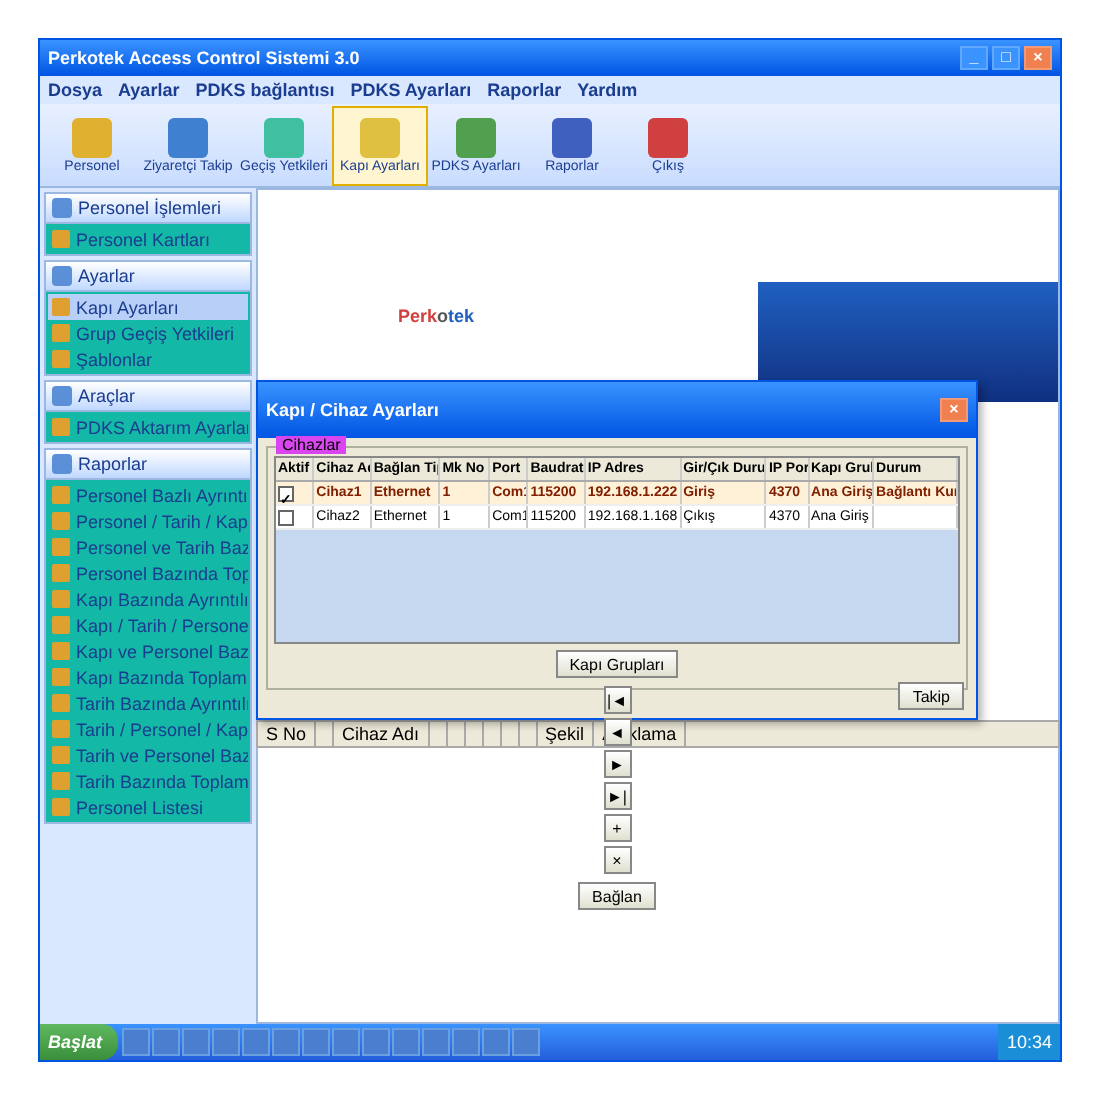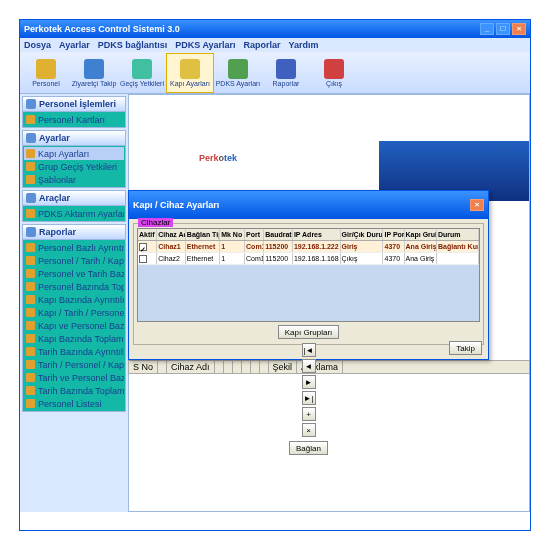--- a/index.html
+++ b/index.html
@@ -12,21 +12,21 @@
 .menubar { height: 14px; background: #d9e7ff; display: flex; align-items: center; padding: 0 4px; gap: 8px; color: #1a3d8f; }
 .menubar span { cursor: pointer; font-weight: bold; }
 .toolbar { height: 42px; background: linear-gradient(#e8f0ff,#c9dcff); border-bottom: 1px solid #9cb8e0; display: flex; align-items: center; padding: 0 2px; }
 .tbtn { width: 48px; height: 40px; display: flex; flex-direction: column; align-items: center; justify-content: center; gap: 1px; cursor: pointer; border: 1px solid transparent; }
 .tbtn.sel { background: #fff5d0; border: 1px solid #e0b000; }
 .tbtn .ico { width: 20px; height: 20px; border-radius: 3px; }
 .tbtn .lbl { font-size: 7px; color: #1a3d8f; text-align: center; }
 .body { display: flex; height: calc(100% - 92px); background: #d9e7ff; }
 .sidebar { width: 108px; background: #d9e7ff; padding: 2px; overflow: hidden; }
 .panel { margin-bottom: 2px; }
-.panel-h { height: 16px; background: linear-gradient(#fff,#c0d8ff); border: 1px solid #9cb8e0; display: flex; align-items: center; padding: 0 3px; color: #1a3d8f; font-weight: bold; font-size: 8px; cursor: pointer; }
+.panel-h { height: 16px; background: linear-gradient(#fff,#c0d8ff); border: 1px solid #9cb8e0; display: flex; align-items: center; padding: 0 3px; color: #1a3d8f; font-weight: normal; font-size: 8px; cursor: pointer; }
 .panel-h .pico { width: 10px; height: 10px; background: #5b8fd8; margin-right: 3px; border-radius: 2px; }
 .panel-b { background: #14b8a6; border: 1px solid #9cb8e0; border-top: none; padding: 1px; }
 .sitem { height: 13px; display: flex; align-items: center; padding: 0 2px; color: #1a3d8f; font-size: 7px; cursor: pointer; white-space: nowrap; overflow: hidden; }
 .sitem.sel { background: #b8d0f8; }
 .sitem .sico { width: 9px; height: 9px; background: #e0a030; margin-right: 3px; border-radius: 1px; flex-shrink: 0; }
 .main { flex: 1; background: #fff; position: relative; border: 1px solid #9cb8e0; }
 .logo { position: absolute; left: 70px; top: 50px; font-size: 18px; font-weight: bold; }
 .logo .p1 { color: #d04040; } .logo .p2 { color: #555; } .logo .p3 { color: #2060c0; }
 .banner { position: absolute; right: 0; top: 46px; width: 150px; height: 60px; background: linear-gradient(#2060c0,#103080); }
 .dialog { position: absolute; left: 128px; top: 190px; width: 361px; height: 170px; background: #ece9d8; border: 1px solid #0054e3; box-shadow: 2px 2px 4px rgba(0,0,0,.3); }
@@ -212,20 +212,44 @@
           </div>
         </div>
       </div>
     <div class="main">
       <div class="logo">
         <span class="p1">Perk</span><span class="p2">o</span><span class="p3">tek</span>
       </div>
       <div class="banner"></div>
     </div>
   </div>
+  <div class="taskbar">
+    <div class="start">
+        <span>Başlat</span>
+      </div>
+    <div class="tasks">
+        <div class="task"></div>
+        <div class="task"></div>
+        <div class="task"></div>
+        <div class="task"></div>
+        <div class="task"></div>
+        <div class="task"></div>
+        <div class="task"></div>
+        <div class="task"></div>
+        <div class="task"></div>
+        <div class="task"></div>
+        <div class="task"></div>
+        <div class="task"></div>
+        <div class="task"></div>
+        <div class="task"></div>
+      </div>
+    <div class="tray">
+        <span>10:34</span>
+      </div>
+  </div>
 </div>
 
 <div class="grid-under">
     <div>S No</div>
     <div></div>
     <div>Cihaz Adı</div>
     <div></div>
     <div></div>
     <div></div>
     <div></div>

